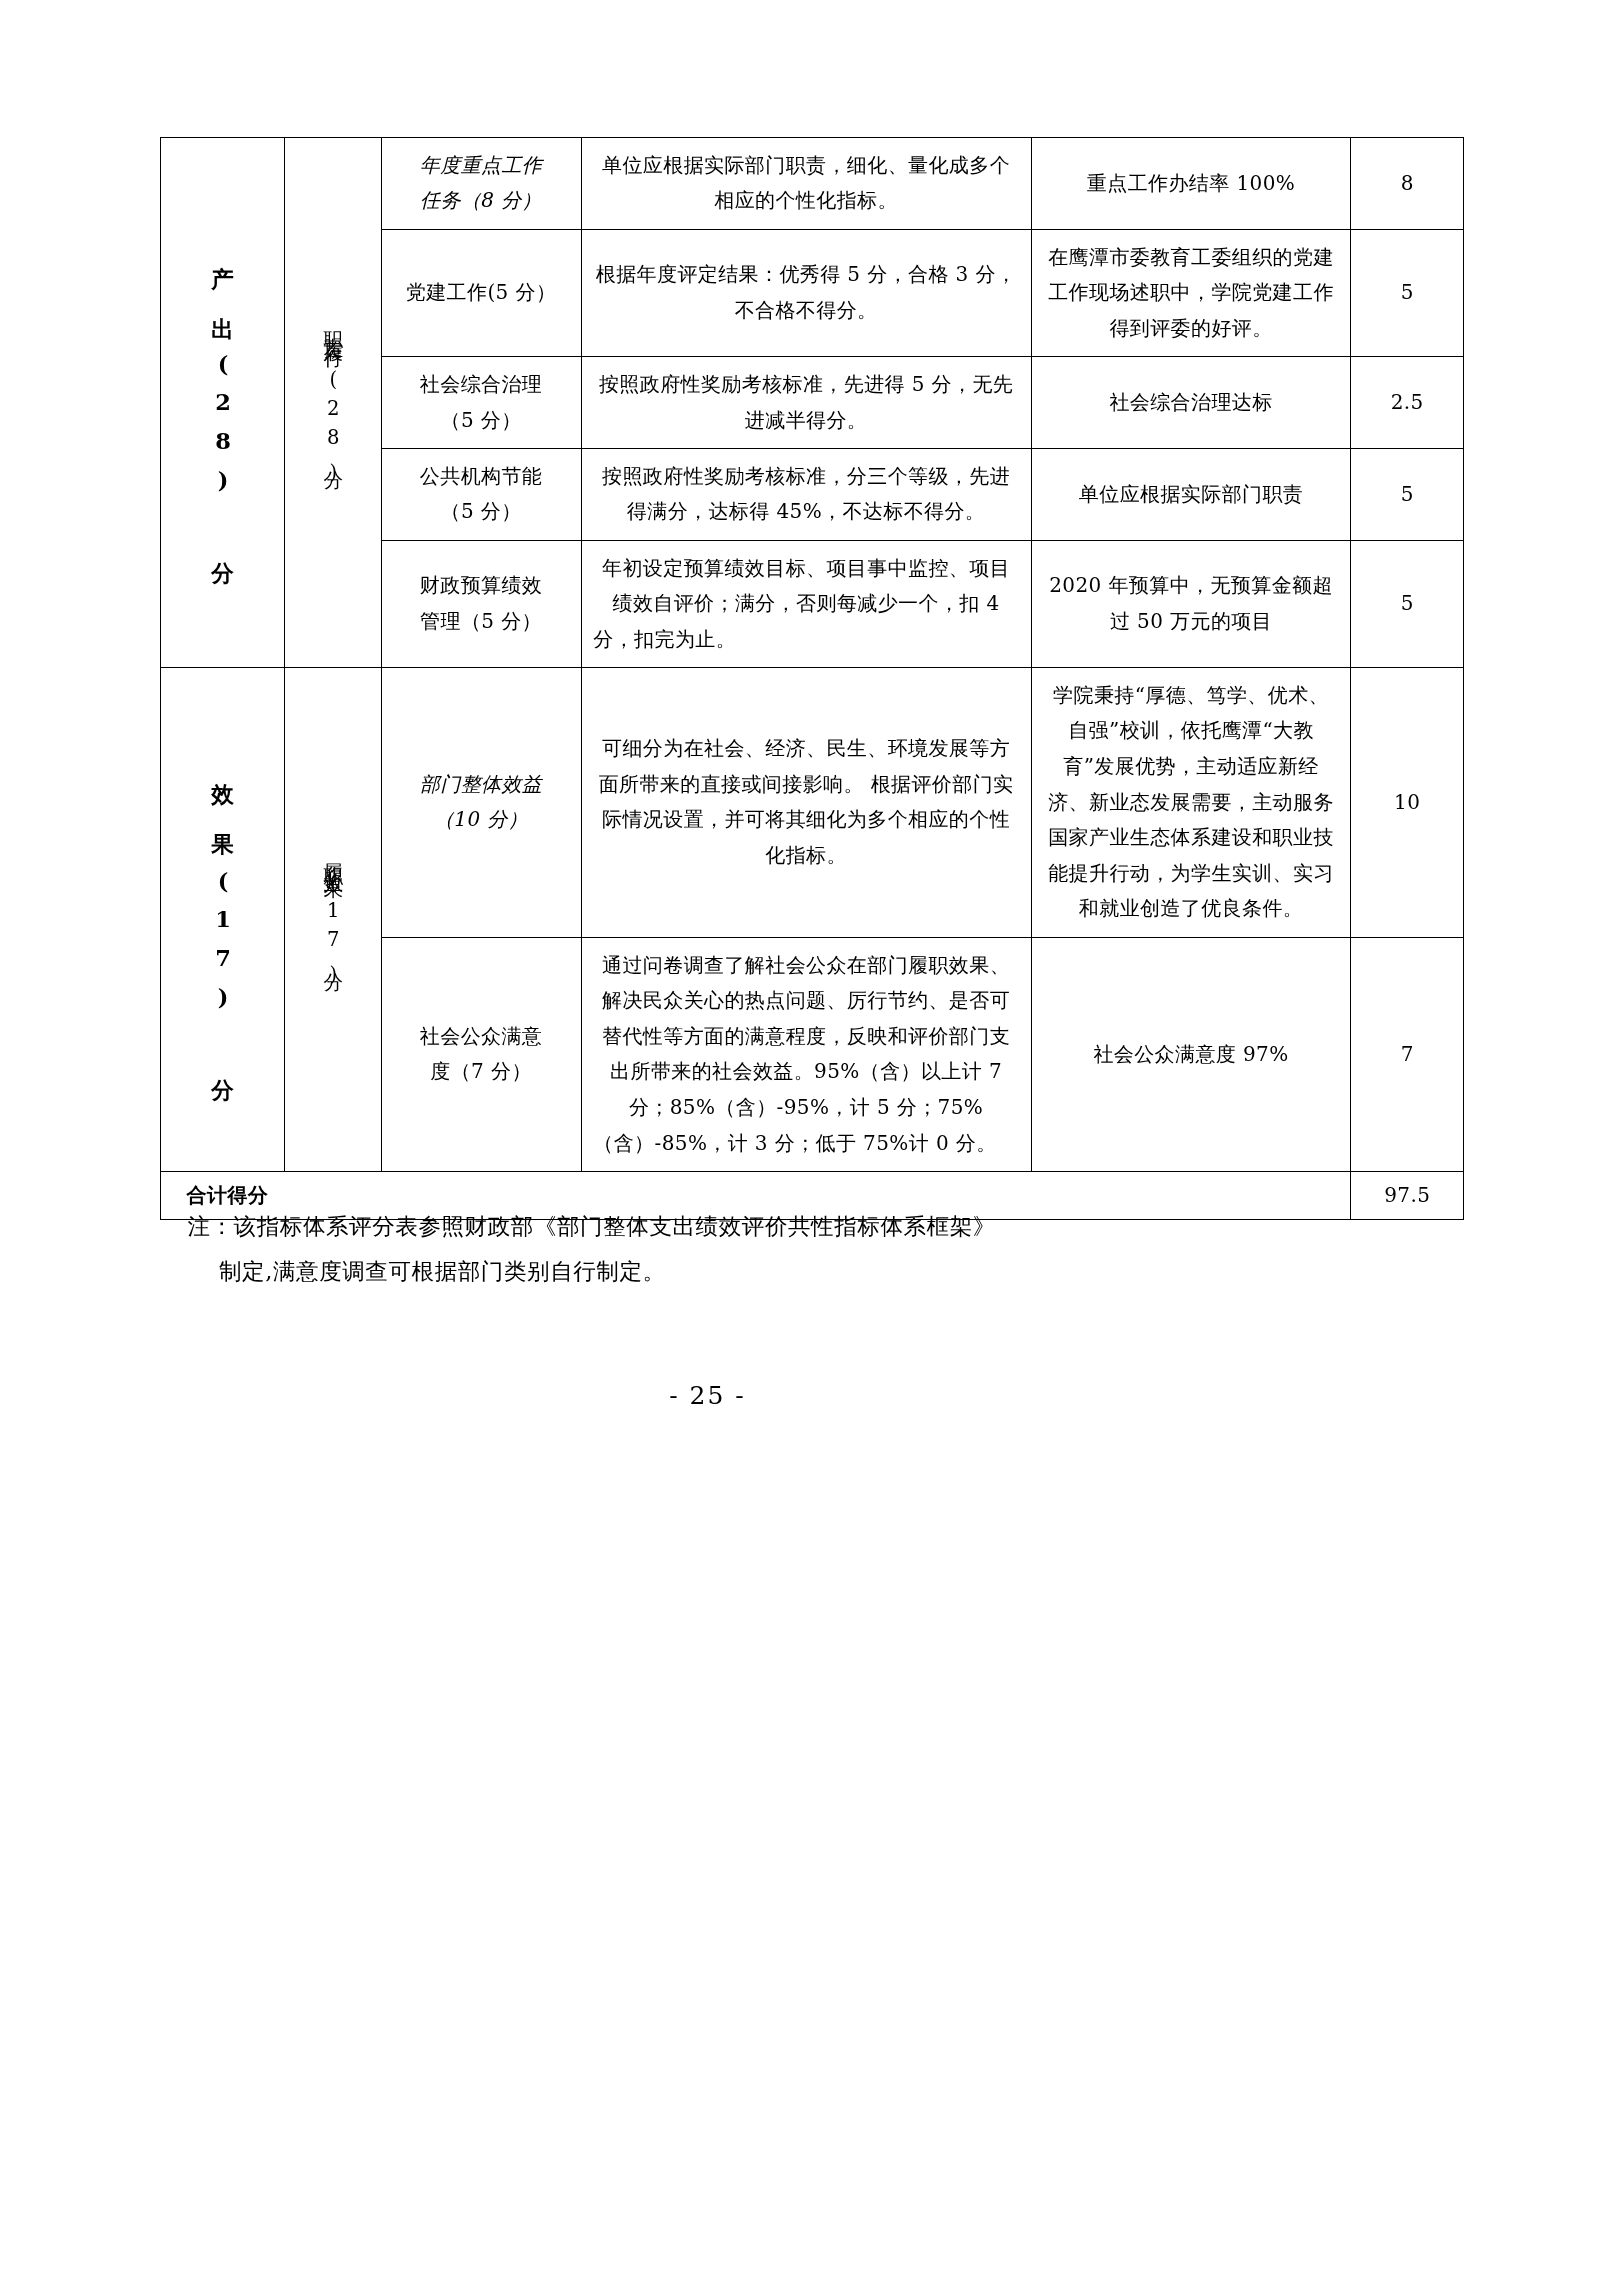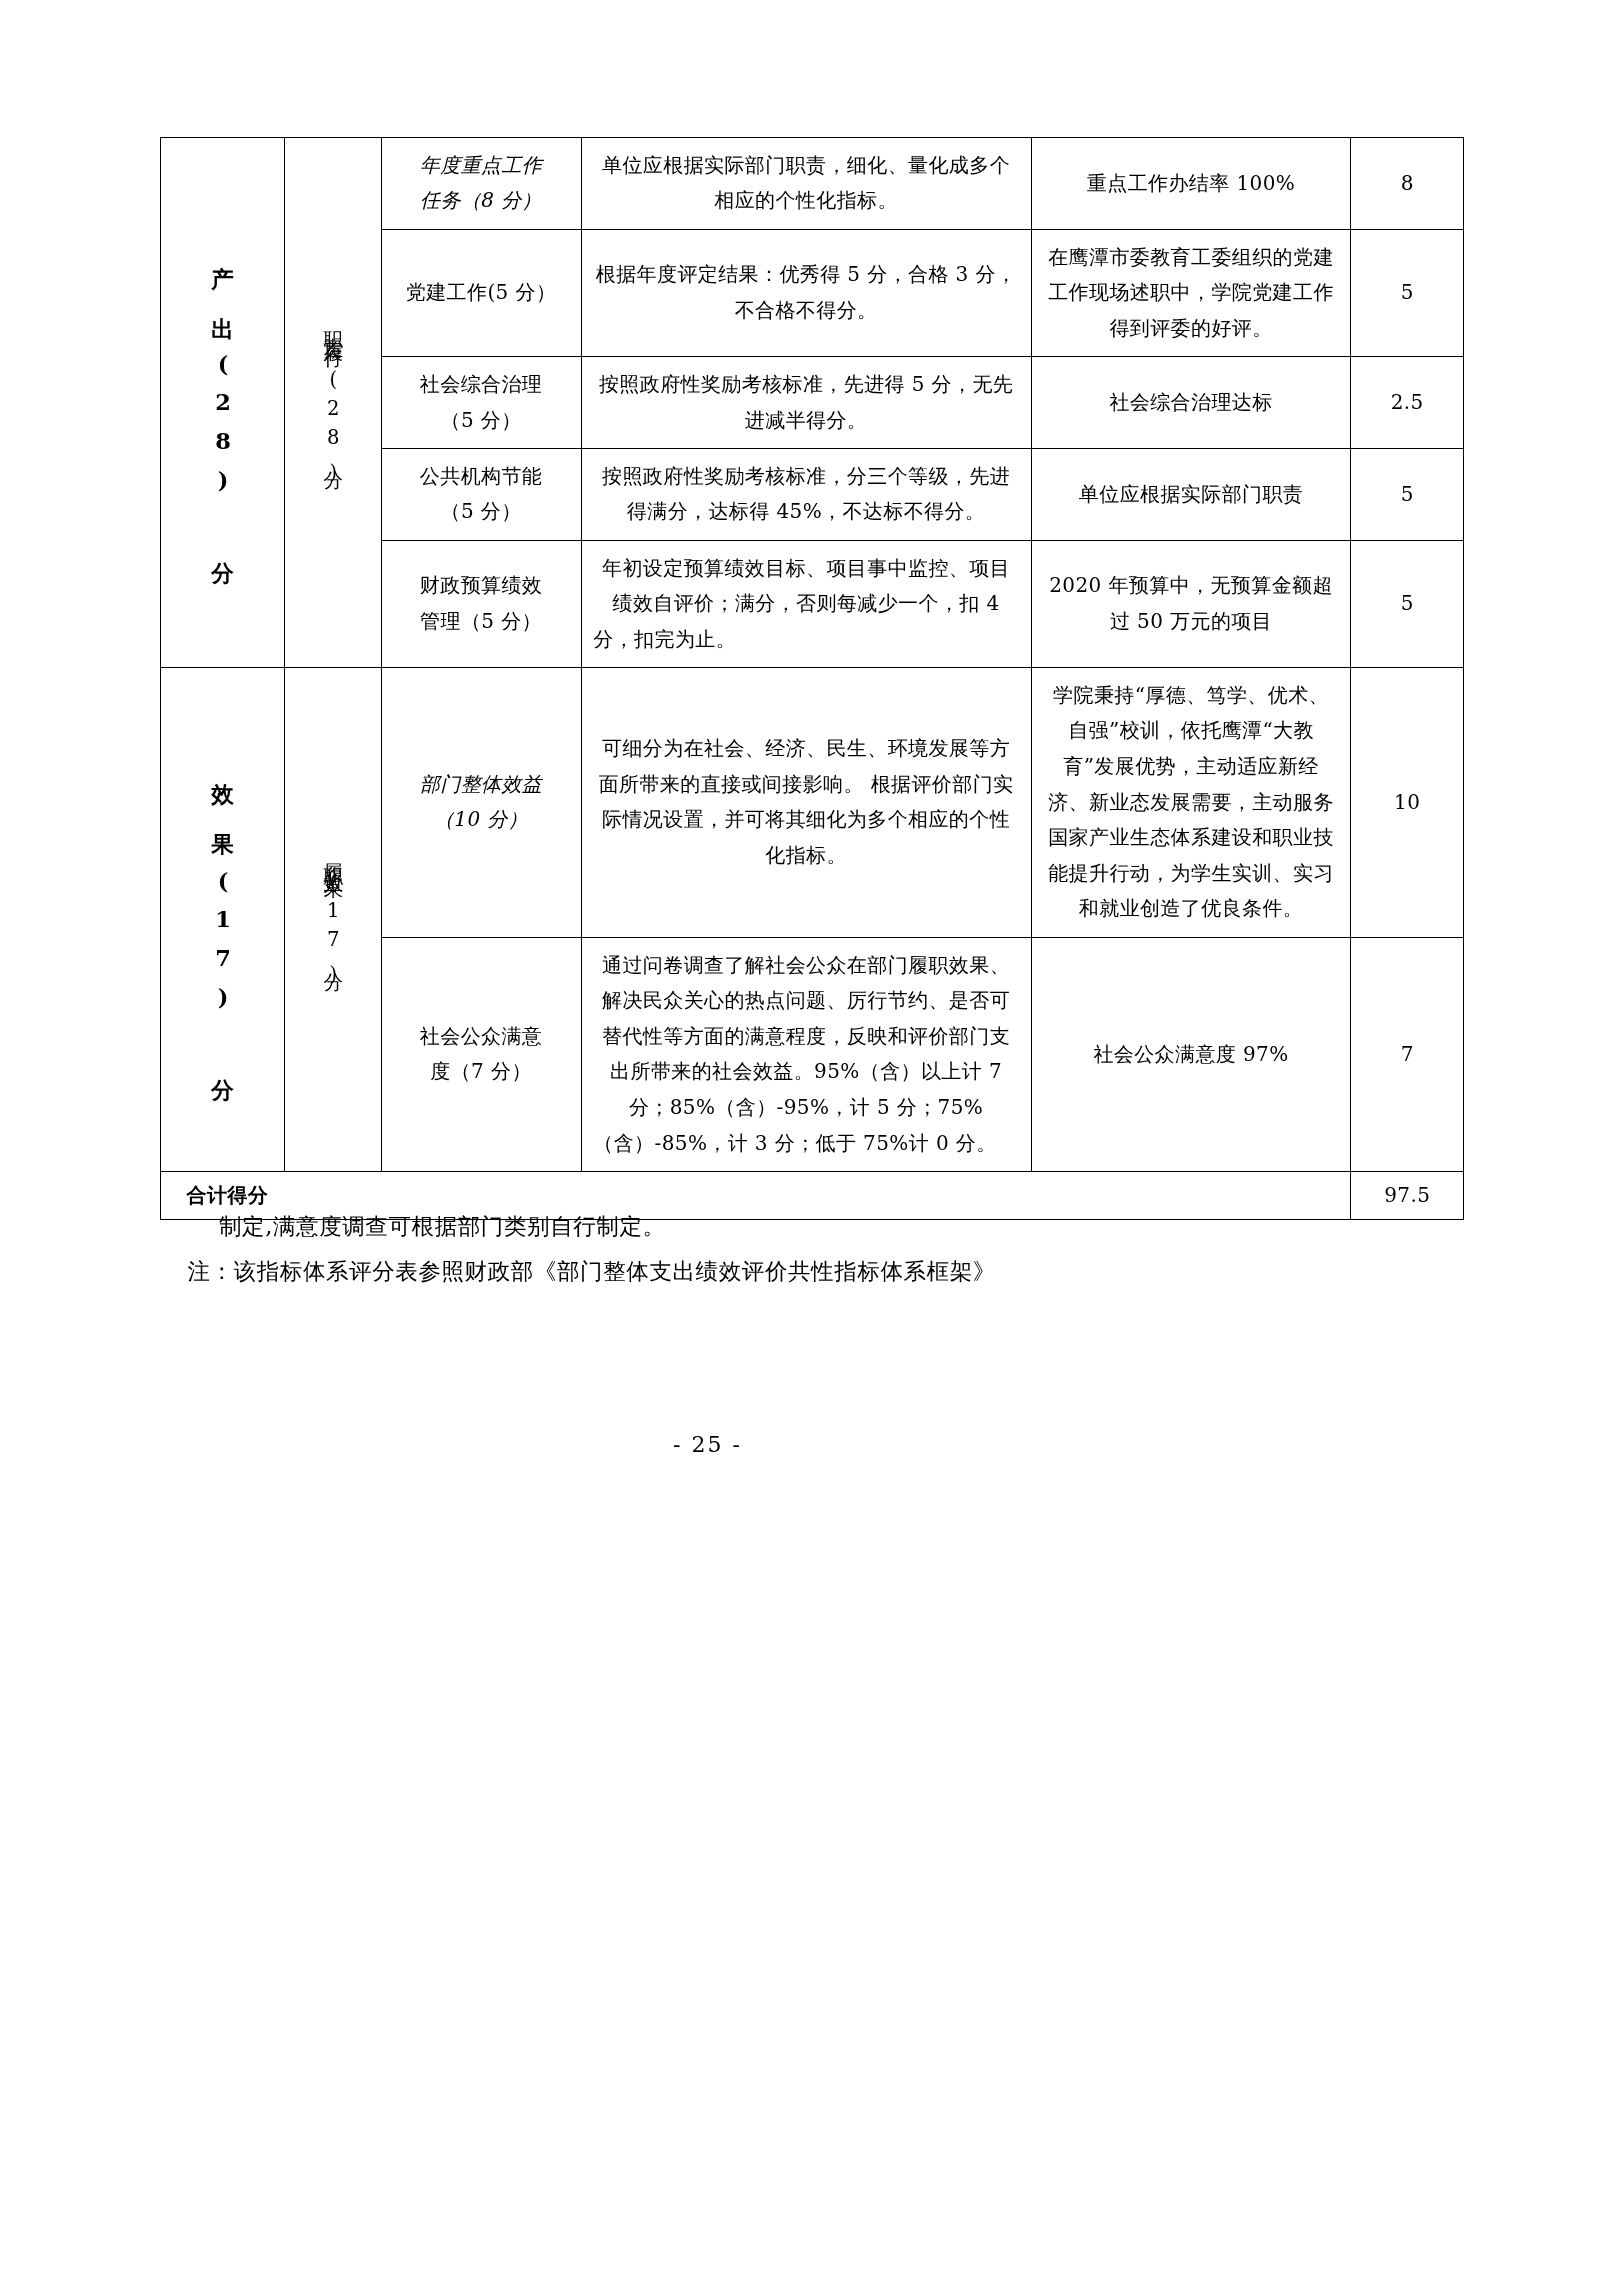--- a/index.html
+++ b/index.html
@@ -120,24 +120,24 @@
     letter-spacing: 0.6px;
   }
   .note-line.l2 {
     padding-left: 59px;
   }
 
   
   .page-number {
     position: absolute;
     left: 0;
-    top: 1432px;
+    top: 1381px;
     width: 1415px;
     text-align: center;
-    font-size: 22px;
+    font-size: 25px;
     letter-spacing: 2px;
   }
 </style>
 </head>
 <body>
 
 <div class="page">
 
   <table class="score-table">
     <colgroup>
@@ -219,20 +219,20 @@
 
       <tr>
         <td class="total-label" colspan="5">合计得分</td>
         <td class="ctr num">97.5</td>
       </tr>
 
     </tbody>
   </table>
 
   <div class="note">
+    <div class="note-line">注：该指标体系评分表参照财政部《部门整体支出绩效评价共性指标体系框架》</div>
     <div class="note-line l2">制定,满意度调查可根据部门类别自行制定。</div>
-    <div class="note-line">注：该指标体系评分表参照财政部《部门整体支出绩效评价共性指标体系框架》</div>
   </div>
 
   <div class="page-number">- 25 -</div>
 
 </div>
 
 
 </body></html>

